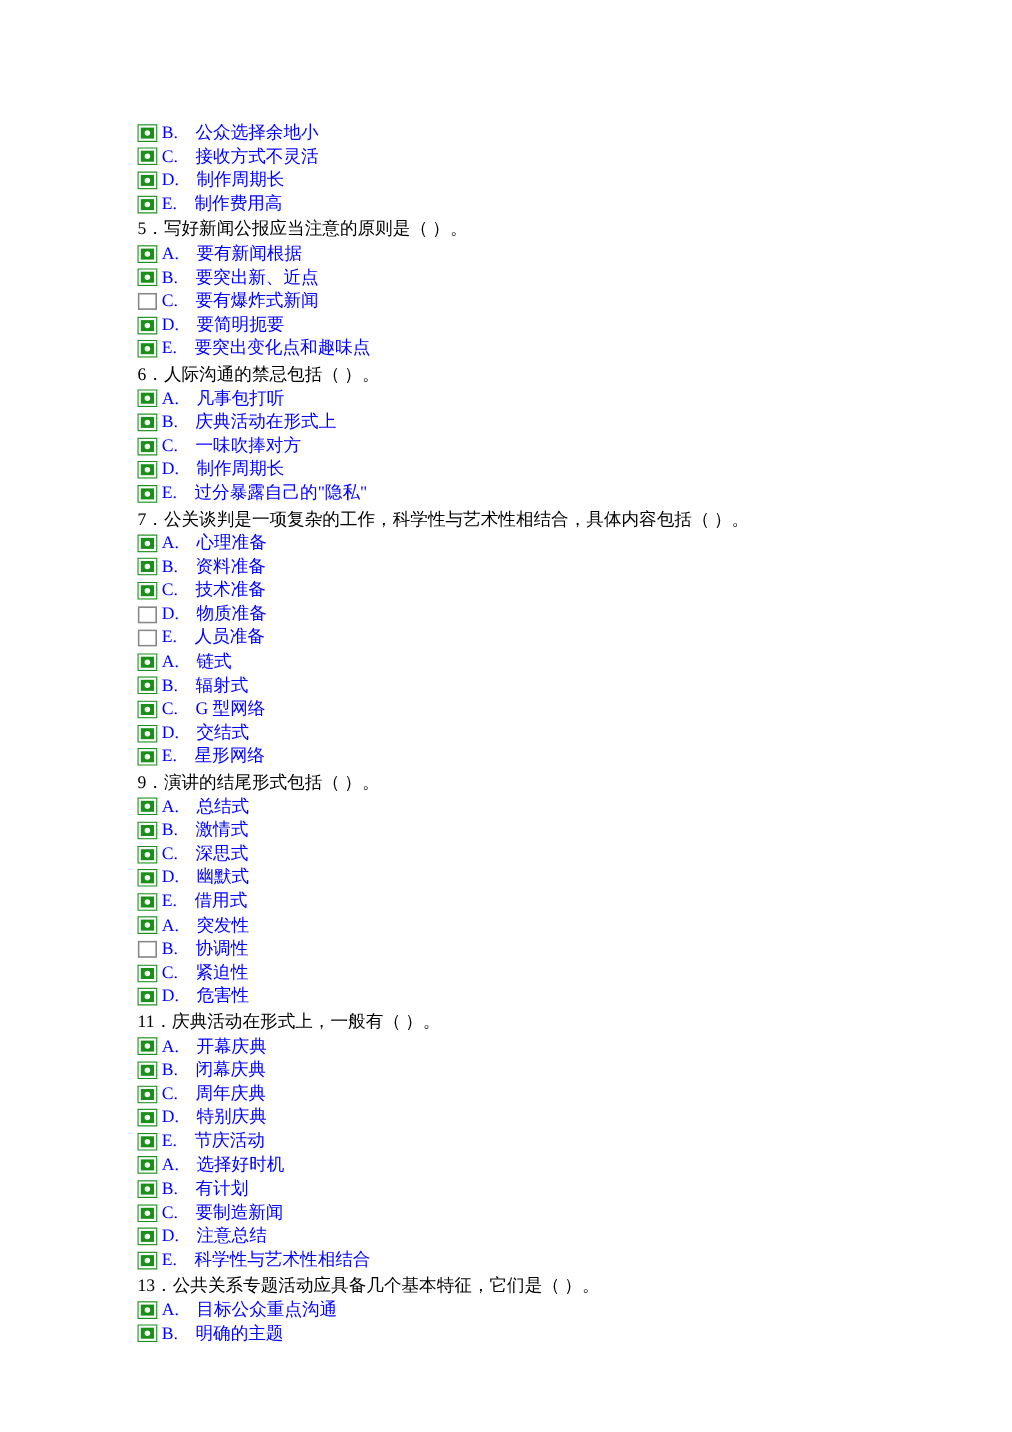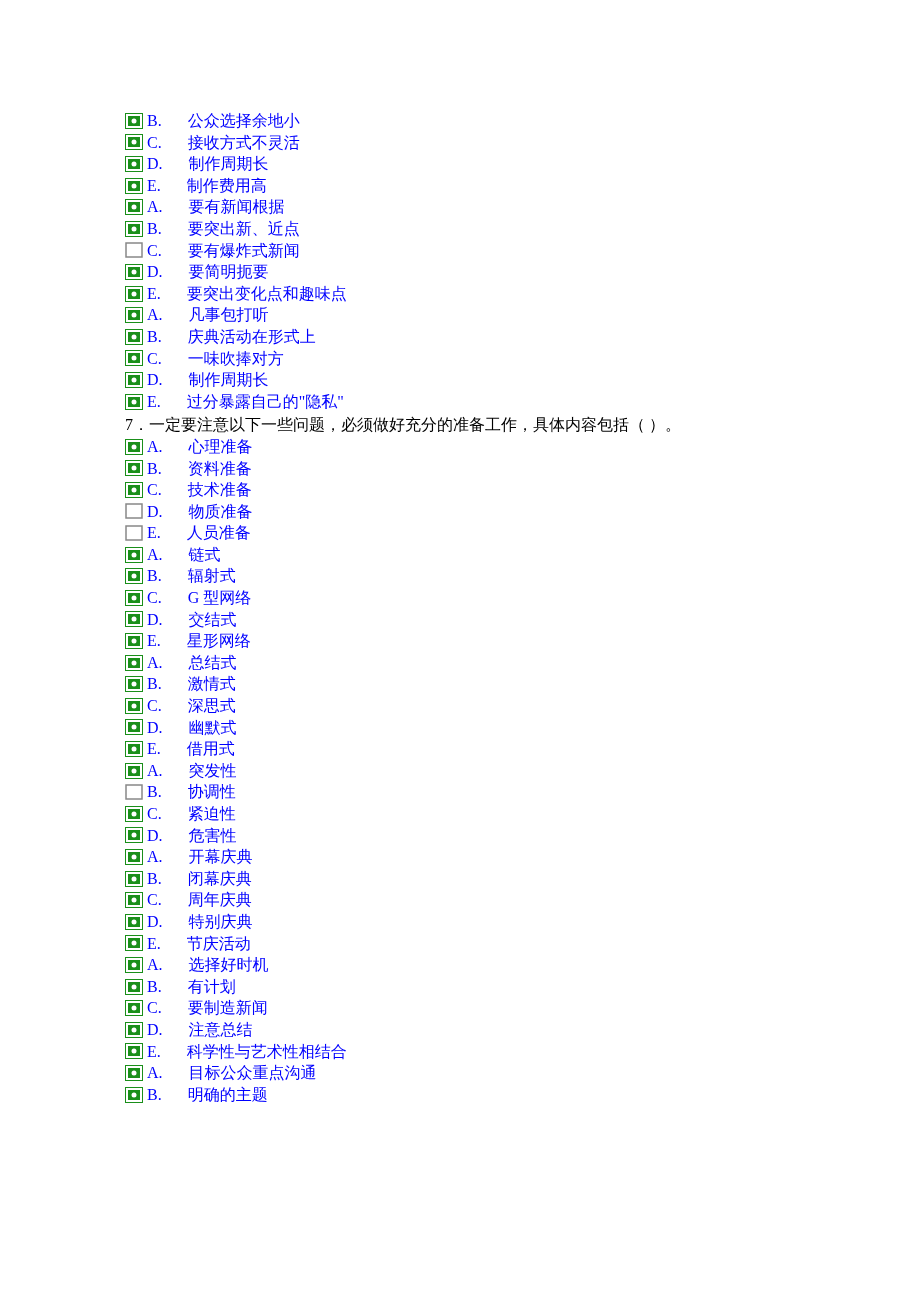--- a/index.html
+++ b/index.html
@@ -31,21 +31,21 @@
       align-items: center;
       justify-content: center;
       flex-shrink: 0;
     }
     .option-letter {
       color: #0000ff;
       margin-left: 2px;
     }
     .option-text {
       color: #0000ff;
-      margin-left: 24px;
+      margin-left: 14px;
     }
   </style>
 </head>
 <body>
 
 <div id="content">
     <div class="option-row">
       <span class="checkbox-icon">
         <svg width="18" height="16" viewBox="0 0 18 16">
           <rect x="0" y="0" width="18" height="16" fill="none" stroke="#1a8f1a" stroke-width="2"></rect>
@@ -82,20 +82,21 @@
       <span class="checkbox-icon">
         <svg width="18" height="16" viewBox="0 0 18 16">
           <rect x="0" y="0" width="18" height="16" fill="none" stroke="#1a8f1a" stroke-width="2"></rect>
           <rect x="3" y="3" width="12" height="10" fill="#1a8f1a"></rect>
           <circle cx="9" cy="8" r="2.5" fill="#ffffff"></circle>
         </svg>
       </span>
       <span class="option-letter">E.</span>
       <span class="option-text">制作费用高</span>
     </div>
+    <div class="question-text"><span>5．</span><span>写好新闻公报应当注意的原则是（ ）。</span></div>
     <div class="option-row">
       <span class="checkbox-icon">
         <svg width="18" height="16" viewBox="0 0 18 16">
           <rect x="0" y="0" width="18" height="16" fill="none" stroke="#1a8f1a" stroke-width="2"></rect>
           <rect x="3" y="3" width="12" height="10" fill="#1a8f1a"></rect>
           <circle cx="9" cy="8" r="2.5" fill="#ffffff"></circle>
         </svg>
       </span>
       <span class="option-letter">A.</span>
       <span class="option-text">要有新闻根据</span>
@@ -135,20 +136,21 @@
       <span class="checkbox-icon">
         <svg width="18" height="16" viewBox="0 0 18 16">
           <rect x="0" y="0" width="18" height="16" fill="none" stroke="#1a8f1a" stroke-width="2"></rect>
           <rect x="3" y="3" width="12" height="10" fill="#1a8f1a"></rect>
           <circle cx="9" cy="8" r="2.5" fill="#ffffff"></circle>
         </svg>
       </span>
       <span class="option-letter">E.</span>
       <span class="option-text">要突出变化点和趣味点</span>
     </div>
+    <div class="question-text"><span>6．</span><span>人际沟通的禁忌包括（ ）。</span></div>
     <div class="option-row">
       <span class="checkbox-icon">
         <svg width="18" height="16" viewBox="0 0 18 16">
           <rect x="0" y="0" width="18" height="16" fill="none" stroke="#1a8f1a" stroke-width="2"></rect>
           <rect x="3" y="3" width="12" height="10" fill="#1a8f1a"></rect>
           <circle cx="9" cy="8" r="2.5" fill="#ffffff"></circle>
         </svg>
       </span>
       <span class="option-letter">A.</span>
       <span class="option-text">凡事包打听</span>
@@ -190,21 +192,21 @@
       <span class="checkbox-icon">
         <svg width="18" height="16" viewBox="0 0 18 16">
           <rect x="0" y="0" width="18" height="16" fill="none" stroke="#1a8f1a" stroke-width="2"></rect>
           <rect x="3" y="3" width="12" height="10" fill="#1a8f1a"></rect>
           <circle cx="9" cy="8" r="2.5" fill="#ffffff"></circle>
         </svg>
       </span>
       <span class="option-letter">E.</span>
       <span class="option-text">过分暴露自己的"隐私"</span>
     </div>
-    <div class="question-text"><span>7．</span><span>一定要注意以下一些问题，必须做好充分的准备工作，具体内容包括（ ）。</span></div>
+    <div class="question-text"><span>7．</span><span>公关谈判是一项复杂的工作，科学性与艺术性相结合，具体内容包括（ ）。</span></div>
     <div class="option-row">
       <span class="checkbox-icon">
         <svg width="18" height="16" viewBox="0 0 18 16">
           <rect x="0" y="0" width="18" height="16" fill="none" stroke="#1a8f1a" stroke-width="2"></rect>
           <rect x="3" y="3" width="12" height="10" fill="#1a8f1a"></rect>
           <circle cx="9" cy="8" r="2.5" fill="#ffffff"></circle>
         </svg>
       </span>
       <span class="option-letter">A.</span>
       <span class="option-text">心理准备</span>
@@ -297,20 +299,21 @@
       <span class="checkbox-icon">
         <svg width="18" height="16" viewBox="0 0 18 16">
           <rect x="0" y="0" width="18" height="16" fill="none" stroke="#1a8f1a" stroke-width="2"></rect>
           <rect x="3" y="3" width="12" height="10" fill="#1a8f1a"></rect>
           <circle cx="9" cy="8" r="2.5" fill="#ffffff"></circle>
         </svg>
       </span>
       <span class="option-letter">E.</span>
       <span class="option-text">星形网络</span>
     </div>
+    <div class="question-text"><span>9．</span><span>演讲的结尾形式包括（ ）。</span></div>
     <div class="option-row">
       <span class="checkbox-icon">
         <svg width="18" height="16" viewBox="0 0 18 16">
           <rect x="0" y="0" width="18" height="16" fill="none" stroke="#1a8f1a" stroke-width="2"></rect>
           <rect x="3" y="3" width="12" height="10" fill="#1a8f1a"></rect>
           <circle cx="9" cy="8" r="2.5" fill="#ffffff"></circle>
         </svg>
       </span>
       <span class="option-letter">A.</span>
       <span class="option-text">总结式</span>
@@ -394,20 +397,21 @@
       <span class="checkbox-icon">
         <svg width="18" height="16" viewBox="0 0 18 16">
           <rect x="0" y="0" width="18" height="16" fill="none" stroke="#1a8f1a" stroke-width="2"></rect>
           <rect x="3" y="3" width="12" height="10" fill="#1a8f1a"></rect>
           <circle cx="9" cy="8" r="2.5" fill="#ffffff"></circle>
         </svg>
       </span>
       <span class="option-letter">D.</span>
       <span class="option-text">危害性</span>
     </div>
+    <div class="question-text"><span>11．</span><span>庆典活动在形式上，一般有（ ）。</span></div>
     <div class="option-row">
       <span class="checkbox-icon">
         <svg width="18" height="16" viewBox="0 0 18 16">
           <rect x="0" y="0" width="18" height="16" fill="none" stroke="#1a8f1a" stroke-width="2"></rect>
           <rect x="3" y="3" width="12" height="10" fill="#1a8f1a"></rect>
           <circle cx="9" cy="8" r="2.5" fill="#ffffff"></circle>
         </svg>
       </span>
       <span class="option-letter">A.</span>
       <span class="option-text">开幕庆典</span>
@@ -504,20 +508,21 @@
       <span class="checkbox-icon">
         <svg width="18" height="16" viewBox="0 0 18 16">
           <rect x="0" y="0" width="18" height="16" fill="none" stroke="#1a8f1a" stroke-width="2"></rect>
           <rect x="3" y="3" width="12" height="10" fill="#1a8f1a"></rect>
           <circle cx="9" cy="8" r="2.5" fill="#ffffff"></circle>
         </svg>
       </span>
       <span class="option-letter">E.</span>
       <span class="option-text">科学性与艺术性相结合</span>
     </div>
+    <div class="question-text"><span>13．</span><span>公共关系专题活动应具备几个基本特征，它们是（ ）。</span></div>
     <div class="option-row">
       <span class="checkbox-icon">
         <svg width="18" height="16" viewBox="0 0 18 16">
           <rect x="0" y="0" width="18" height="16" fill="none" stroke="#1a8f1a" stroke-width="2"></rect>
           <rect x="3" y="3" width="12" height="10" fill="#1a8f1a"></rect>
           <circle cx="9" cy="8" r="2.5" fill="#ffffff"></circle>
         </svg>
       </span>
       <span class="option-letter">A.</span>
       <span class="option-text">目标公众重点沟通</span>

